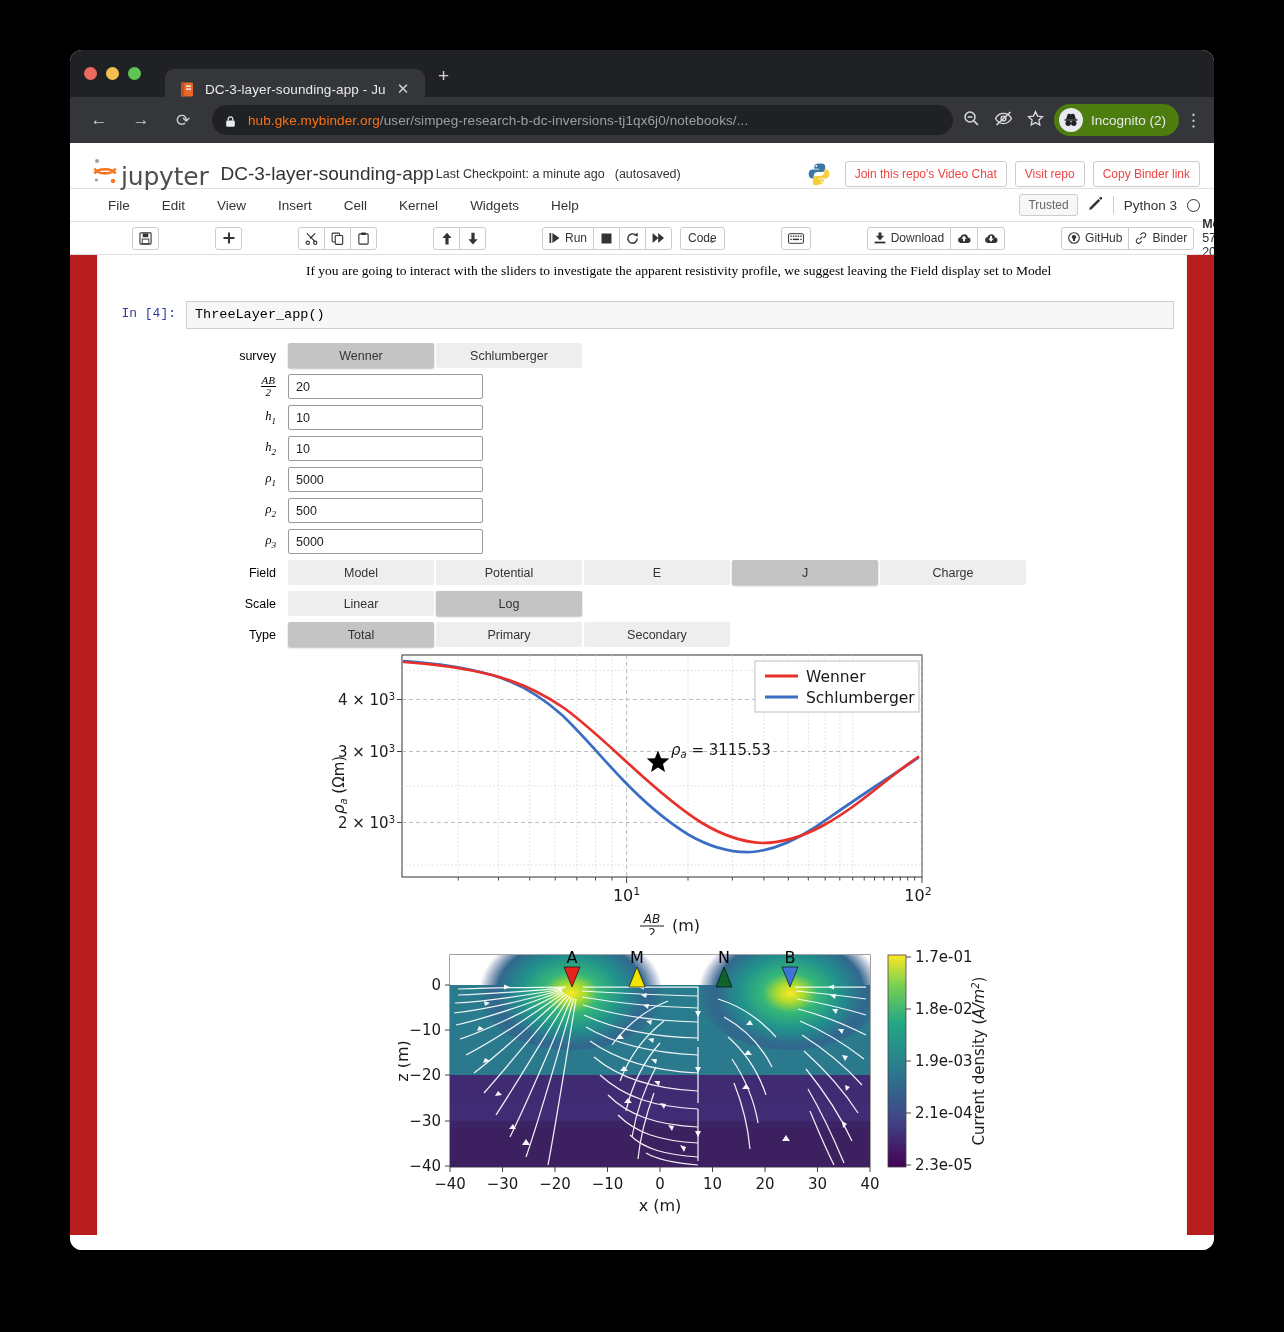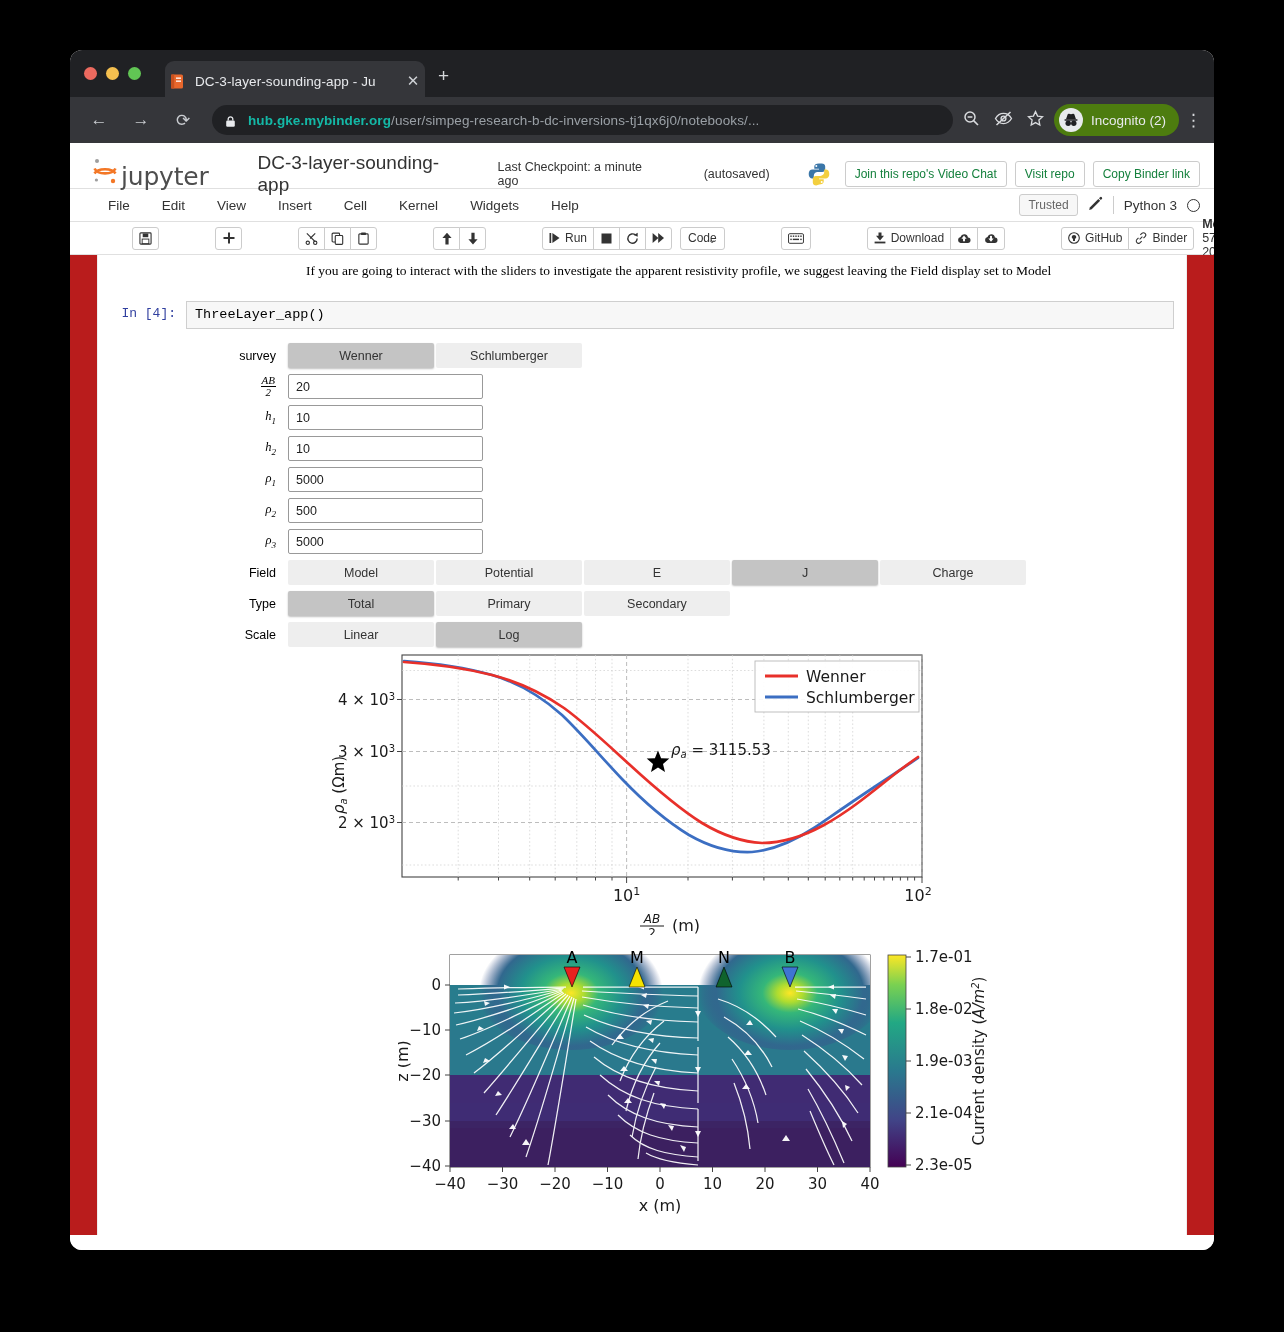--- a/index.html
+++ b/index.html
@@ -26,23 +26,23 @@
   }
 
   
   .tabstrip {
     position:relative; height:47px; background:#202124;
   }
   .traffic { position:absolute; left:14px; top:17px; display:flex; gap:9px; }
   .dot { width:13px; height:13px; border-radius:50%; }
   .dot.red{background:#ec6a5f;} .dot.yellow{background:#f4bf4f;} .dot.green{background:#61c554;}
   .tab {
-    position:absolute; left:95px; top:11px; height:40px; width:260px;
+    position:absolute; left:95px; top:19px; height:40px; width:260px;
     background:#35363a; border-radius:9px 9px 0 0;
-    display:flex; align-items:center; padding:0 4px;
+    display:flex; align-items:center; padding:0 14px;
   }
   .tab-favicon {
     width:17px; height:17px; margin-right:9px; flex:0 0 auto;
     position:relative;
   }
   .tab-title {
     color:#e8eaed; font-size:13.5px; white-space:nowrap; overflow:hidden;
     flex:1 1 auto; letter-spacing:.1px;
   }
   .tab-close { color:#cfd2d6; font-size:15px; margin-left:6px; width:16px; text-align:center; }
@@ -55,52 +55,52 @@
   }
   .nav-btn { width:34px; text-align:center; color:#c9ccd0; font-size:17px; margin-left:8px; }
   .nav-btn.first { margin-left:12px; }
   .omnibox {
     flex:1 1 auto; height:30px; background:#202124; border-radius:15px;
     margin:0 10px 0 12px; display:flex; align-items:center; padding:0 12px;
     overflow:hidden;
   }
   .lock { width:13px; height:13px; margin-right:11px; flex:0 0 auto; }
   .url { font-size:13.5px; color:#9aa0a6; white-space:nowrap; overflow:hidden; letter-spacing:.1px;}
-  .url b { color:#14b8a6; font-weight:700; }
+  .url b { color:#f97316; font-weight:400; }
   .omni-icons { display:flex; align-items:center; gap:14px; margin-right:10px; }
   .omni-icon { color:#d8dadd; }
   .incognito-pill {
     display:flex; align-items:center; gap:8px; height:32px;
     background:#4d7c0f; border-radius:16px; padding:0 13px 0 5px; margin-right:6px;
   }
   .incog-circle {
     width:24px; height:24px; border-radius:50%; background:#e8eaed;
     display:flex; align-items:center; justify-content:center;
   }
   .incognito-label { color:#e8eaed; font-size:13.5px; white-space:nowrap; }
   .kebab { color:#d8dadd; margin-right:12px; font-size:17px; line-height:1; letter-spacing:0; }
 
   
   .page { position:relative; background:#fff; height:1107px; }
 
   .jp-header {
     position:relative; height:46px; border-bottom:1px solid #e0e0e0;
-    display:flex; align-items:center; padding:16px 14px 0 22px; background:#fff;gap:37px;
+    display:flex; align-items:center; padding:16px 14px 0 22px; background:#fff;
   }
   .jp-logo { display:flex; align-items:baseline; margin-right:12px; }
   .jp-logo-mark { width:26px; height:28px; position:relative; margin-right:3px; }
   .jp-wordmark { font-size:25px; color:#4e4e4e; font-family:"DejaVu Sans", sans-serif; letter-spacing:-0.2px; }
   .nb-name { font-size:19px; color:#333; margin-right:2px; }
   .nb-checkpoint { font-size:12.5px; color:#333; }
   .nb-autosaved { font-size:12.5px; color:#333; margin-left:10px; }
   .jp-header-right { margin-left:auto; display:flex; align-items:center; gap:8px; }
   .py-logo { width:24px; height:24px; margin-right:6px; }
   .hbtn {
     border:1px solid #ccc; background:#fff; border-radius:3px;
-    font-size:12px; color:#15803d; padding:5px 9px; white-space:nowrap;
+    font-size:12px; color:#ef4444; padding:5px 9px; white-space:nowrap;
   }
 
   .jp-menubar {
     height:33px; border-bottom:1px solid #e0e0e0; display:flex; align-items:center;
     padding-left:22px; background:#fff;
   }
   .menu-item { font-size:13.5px; color:#333; padding:0 16px; }
   .menubar-right { margin-left:auto; display:flex; align-items:center; gap:10px; padding-right:14px; }
   .trusted {
     font-size:12px; color:#666; border:1px solid #ccc; background:#f7f7f7;
@@ -529,33 +529,33 @@
             <div class="toggle-group">
               <div class="toggle">Model</div>
               <div class="toggle">Potential</div>
               <div class="toggle">E</div>
               <div class="toggle on">J</div>
               <div class="toggle">Charge</div>
             </div>
           </div>
 
           <div class="wrow">
+            <div class="wlabel">Scale</div>
+            <div class="toggle-group">
+              <div class="toggle">Linear</div>
+              <div class="toggle on">Log</div>
+            </div>
+          </div>
+
+          <div class="wrow">
             <div class="wlabel">Type</div>
             <div class="toggle-group">
               <div class="toggle on">Total</div>
               <div class="toggle">Primary</div>
               <div class="toggle">Secondary</div>
-            </div>
-          </div>
-
-          <div class="wrow">
-            <div class="wlabel">Scale</div>
-            <div class="toggle-group">
-              <div class="toggle">Linear</div>
-              <div class="toggle on">Log</div>
             </div>
           </div>
         </div>
 
         <div class="plot1">
           <svg width="650" height="290" viewBox="0 0 650 290">
 
             <defs>
               <clipPath id="clip1">
                     <rect x="88" y="10" width="520" height="222"></rect>

